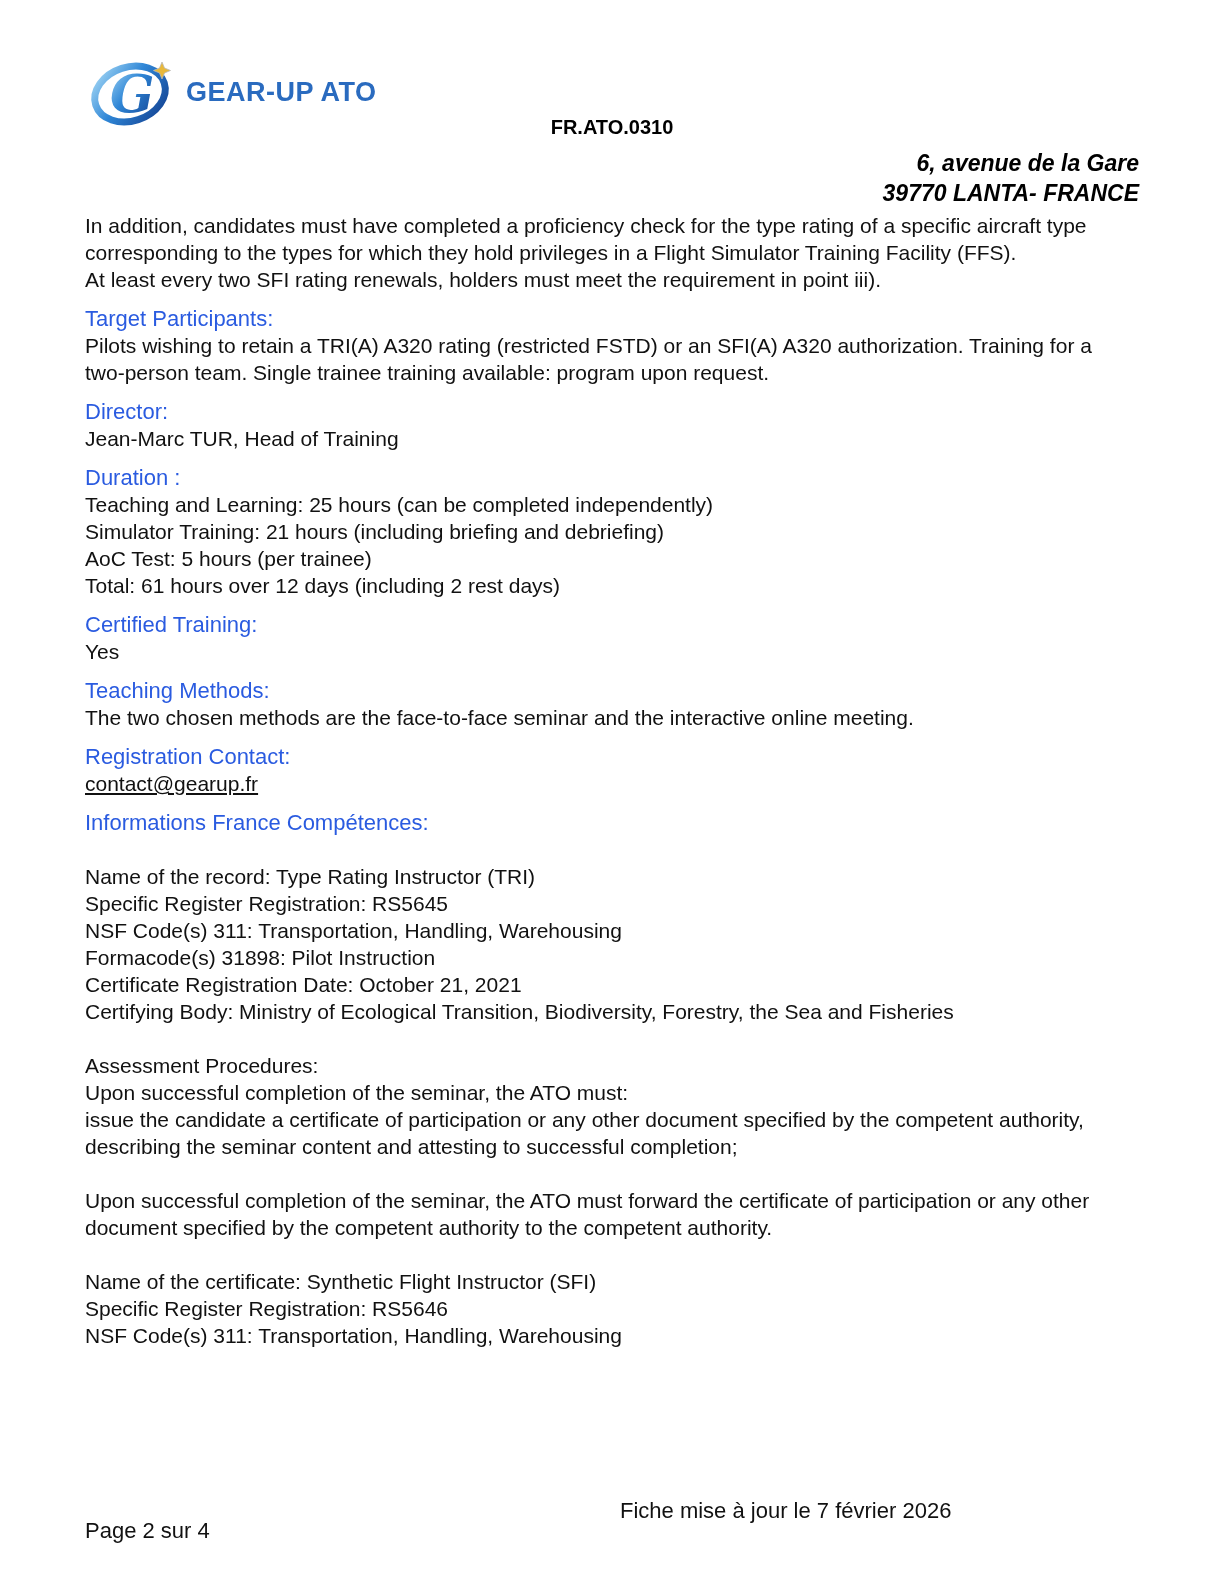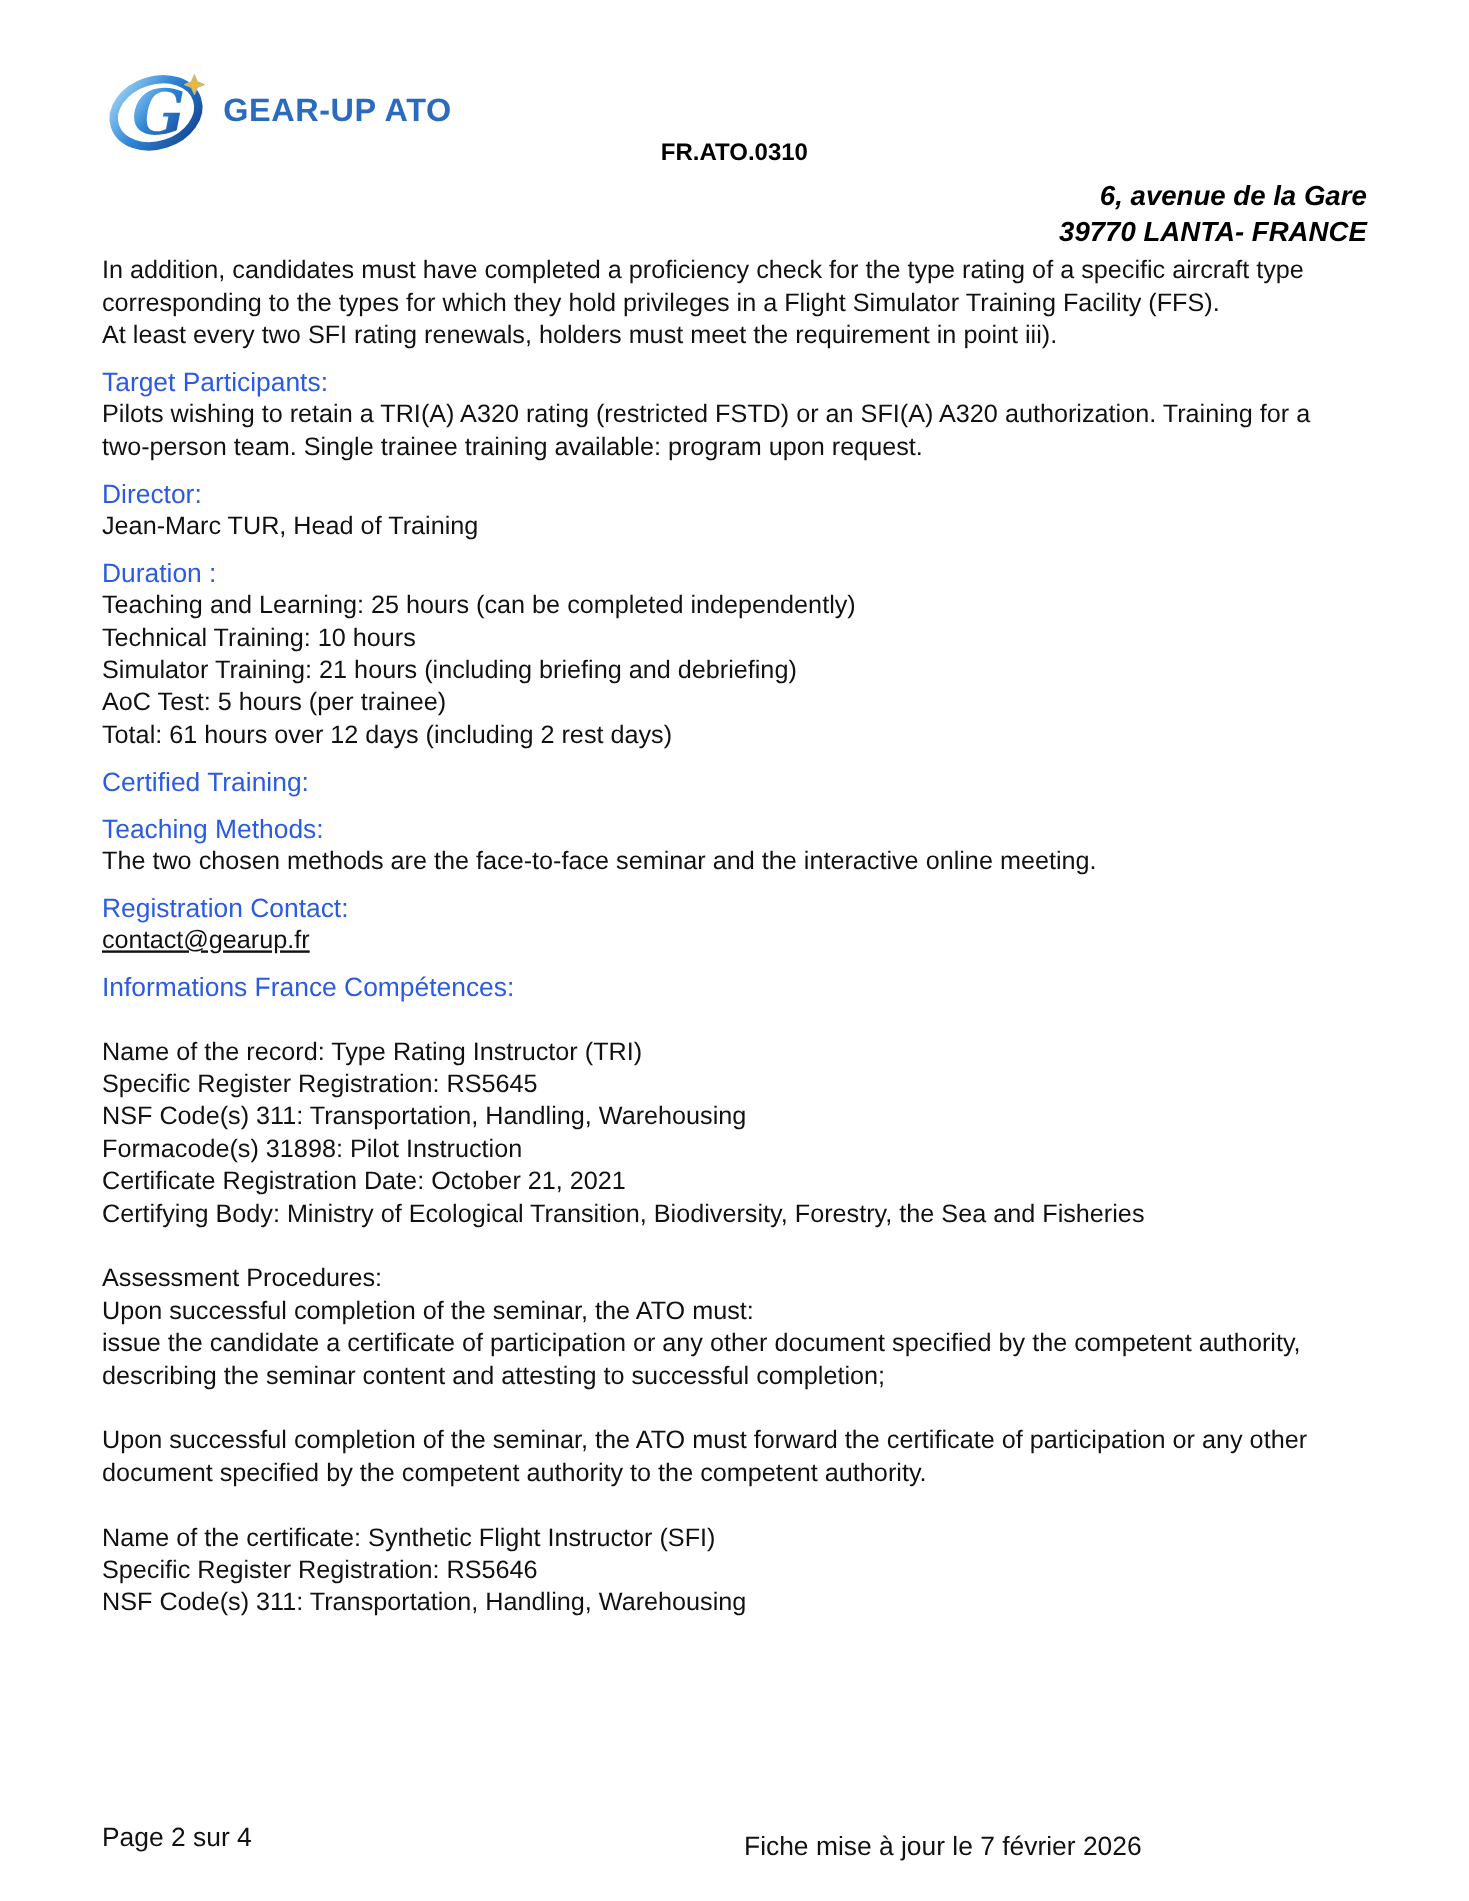--- a/index.html
+++ b/index.html
@@ -69,21 +69,21 @@
   
   .footer {
     position: absolute;
     left: 0; right: 0; bottom: 58px;
     height: 28px;
     padding: 0 85px;
     font-size: 22px;
     color: #111;
   }
   .footer .page-num { position: absolute; left: 85px; margin-top: 20px; }
-  .footer .updated { position: absolute; left: 620px; margin-top: 28px; }
+  .footer .updated { position: absolute; left: 620px; }
 </style>
 </head>
 <body>
 
 <div class="page">
 
   <header class="header">
     <div class="logo">
       <svg class="logo-mark" width="88" height="80" viewBox="0 0 88 80" aria-hidden="true">
         <defs>
@@ -117,28 +117,28 @@
     </section>
 
     <section class="section">
       <h2 class="heading">Director:</h2>
       <p class="body-text">Jean-Marc TUR, Head of Training</p>
     </section>
 
     <section class="section">
       <h2 class="heading">Duration :</h2>
       <div class="line">Teaching and Learning: 25 hours (can be completed independently)</div>
-      <div class="line">Technical Training: 10 hours</div>
       <div class="line">Simulator Training: 21 hours (including briefing and debriefing)</div>
       <div class="line">AoC Test: 5 hours (per trainee)</div>
       <div class="line">Total: 61 hours over 12 days (including 2 rest days)</div>
     </section>
 
     <section class="section">
       <h2 class="heading">Certified Training:</h2>
+      <p class="body-text">Yes</p>
     </section>
 
     <section class="section">
       <h2 class="heading">Teaching Methods:</h2>
       <p class="body-text">The two chosen methods are the face-to-face seminar and the interactive online meeting.</p>
     </section>
 
     <section class="section">
       <h2 class="heading">Registration Contact:</h2>
       <a href="#" class="email">contact@gearup.fr</a>

